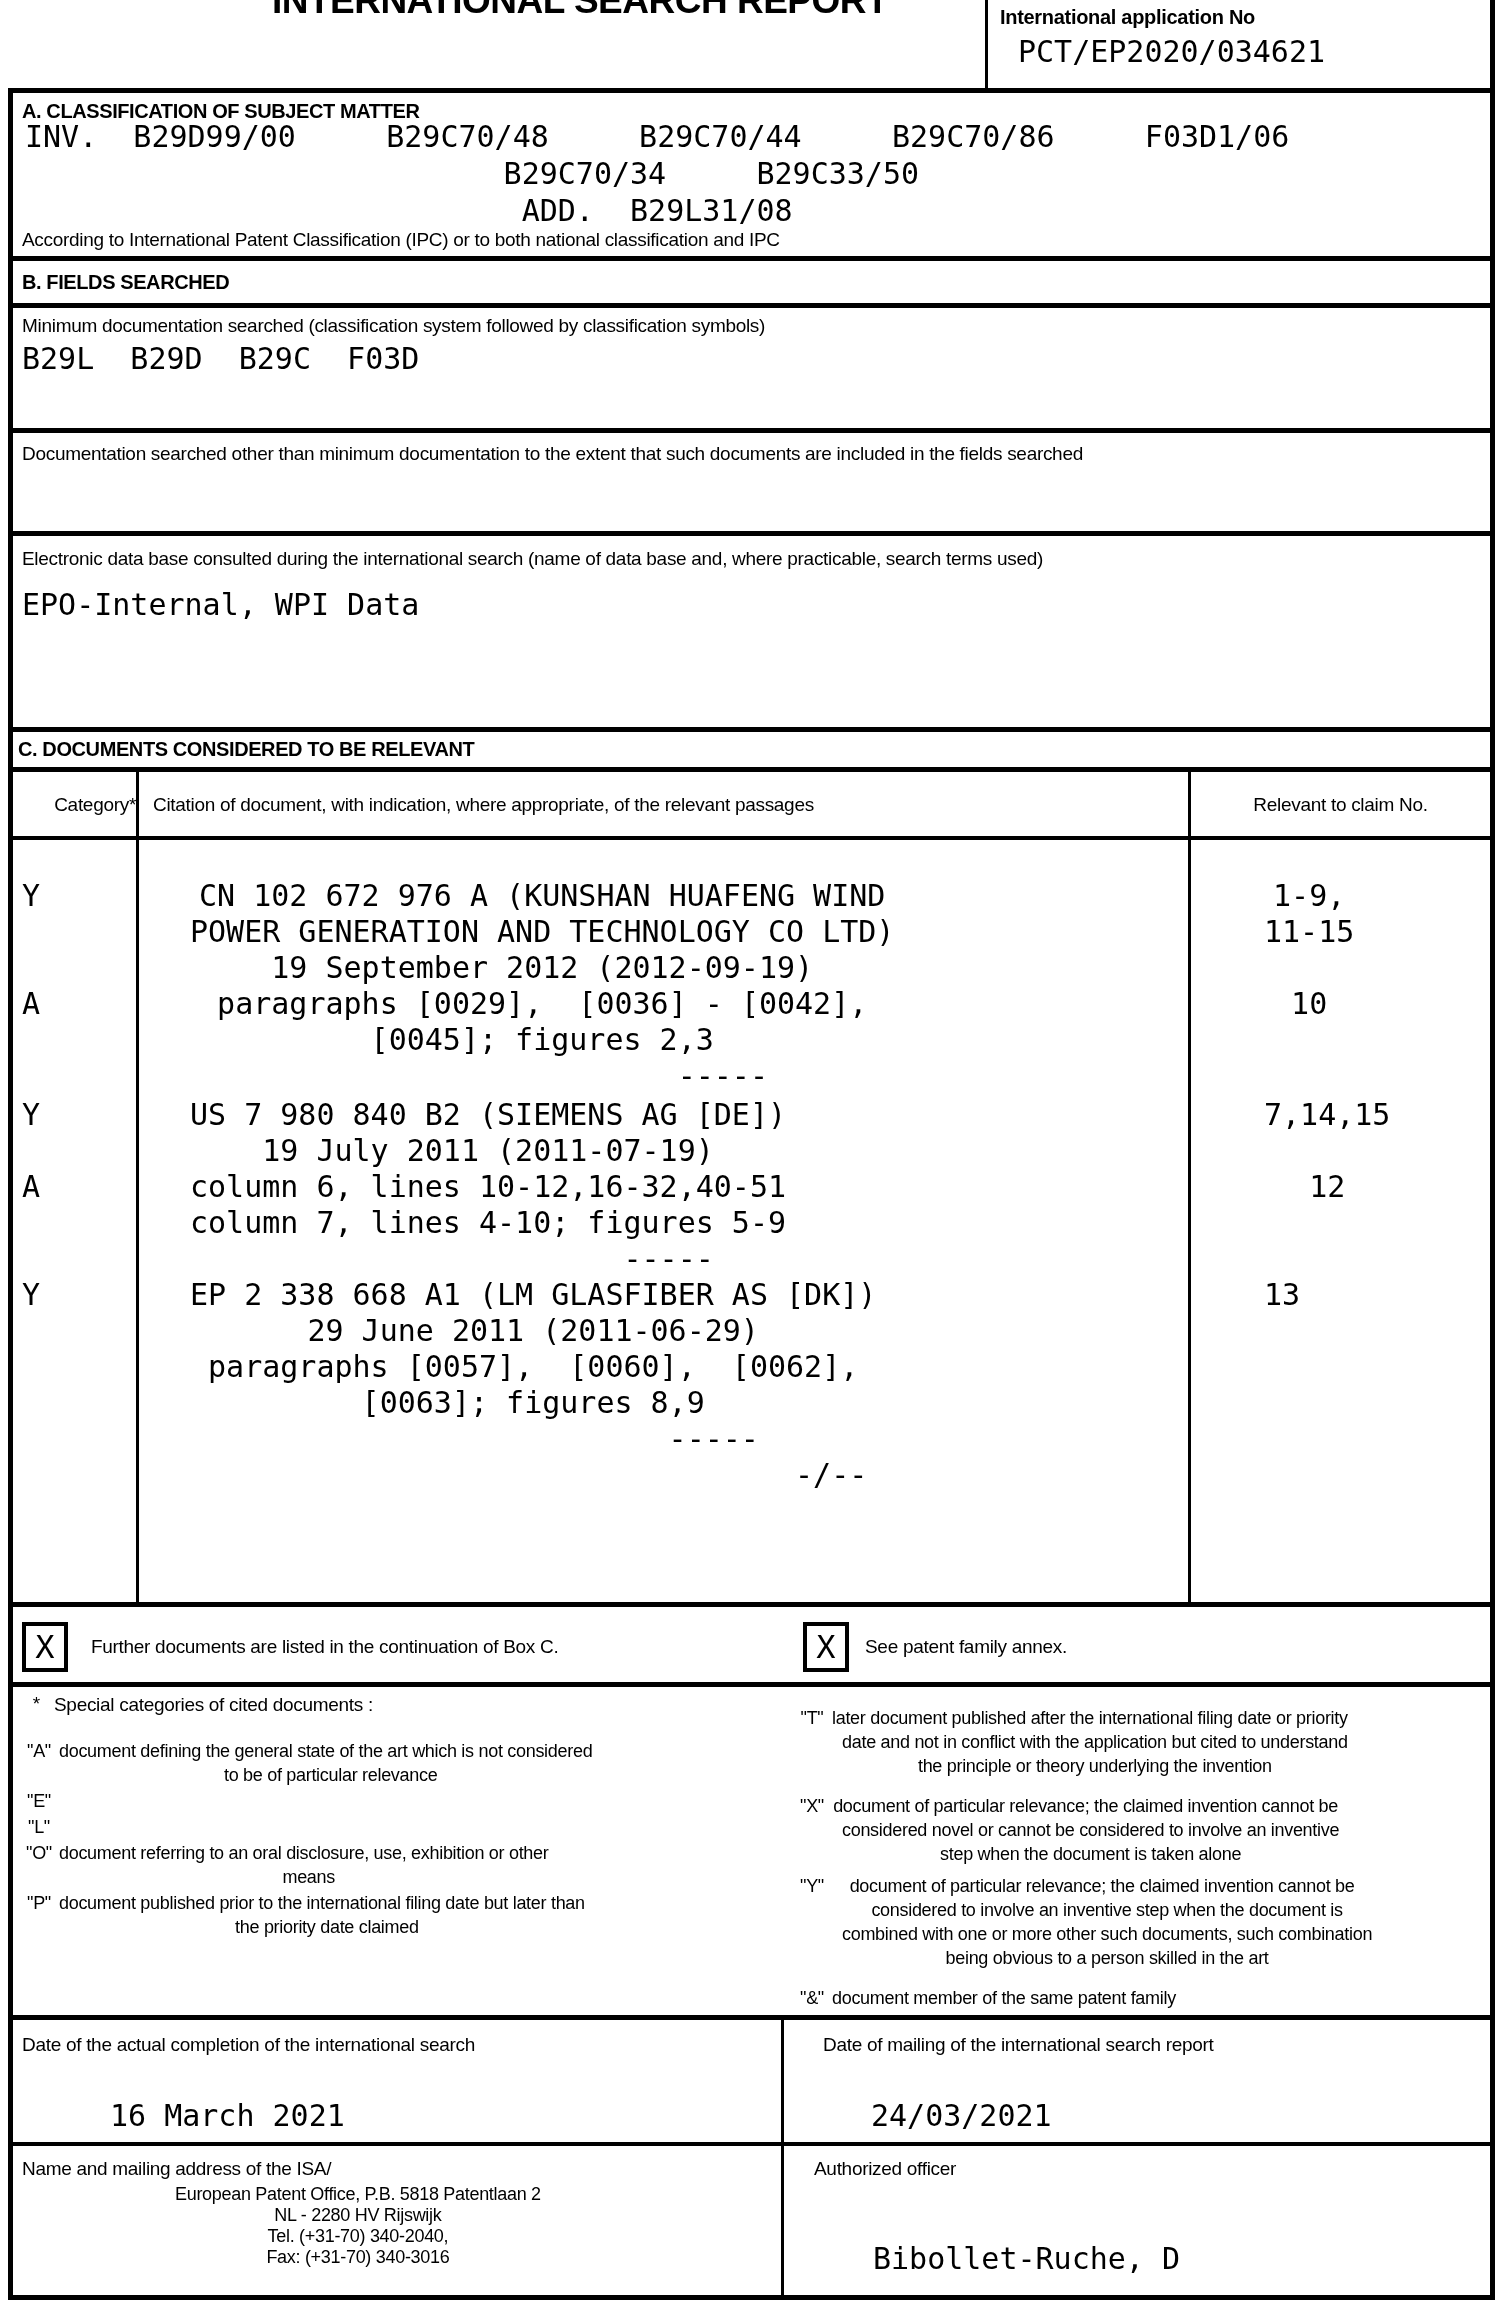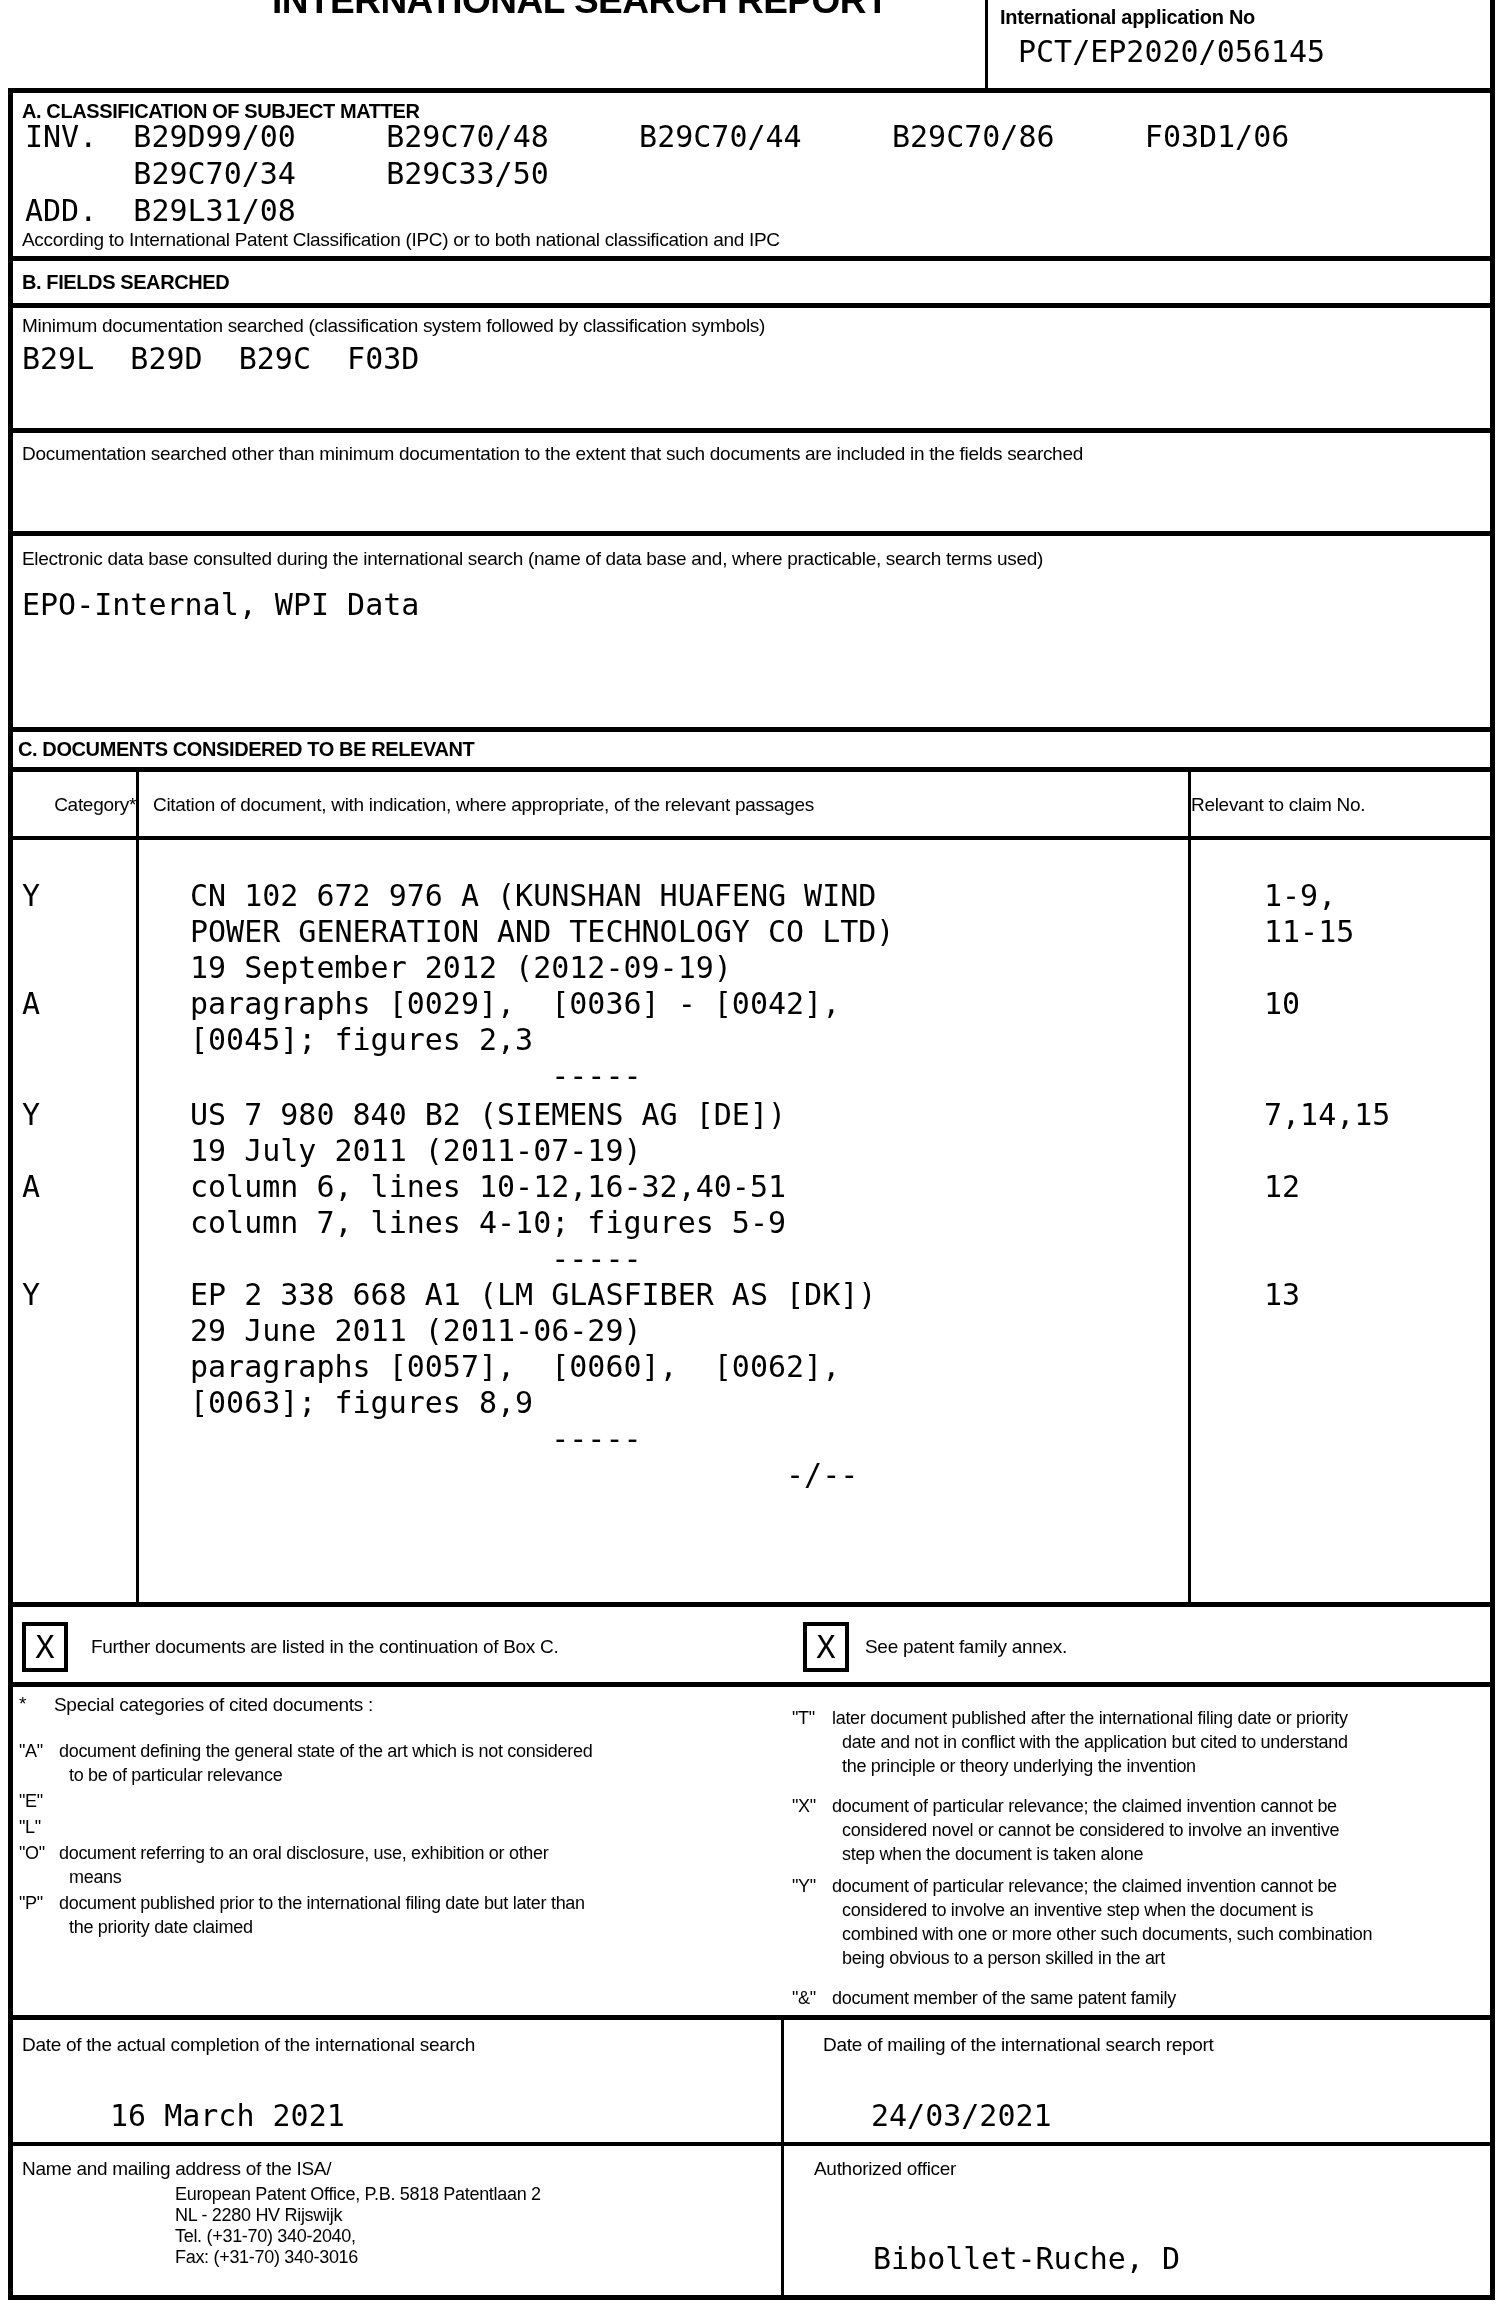--- a/index.html
+++ b/index.html
@@ -1,18 +1,18 @@
 <!DOCTYPE html>
 <html><head>
 <meta charset="utf-8">
 <style>
   html,body{margin:0;padding:0;background:#fff;}
   .page{position:relative;width:1503px;height:2310px;background:#ffffff;overflow:hidden;
         font-family:"Liberation Sans",sans-serif;color:#000;}
-  .abs{position:absolute;}
+  .abs{position:absolute;text-align:center;}
   
   .mono{font-family:"DejaVu Sans Mono",monospace;font-size:30px;line-height:36px;white-space:pre;}
   
   .lbl{font-size:19px;letter-spacing:-0.3px;line-height:22px;}
   .lbl-sm{font-size:18px;letter-spacing:-0.3px;line-height:24px;}
   .hdg{font-size:20px;font-weight:bold;letter-spacing:-0.4px;}
   .title{font-size:37px;font-weight:bold;letter-spacing:-0.5px;white-space:nowrap;}
   .preline{white-space:pre-line;}
   
   .mainbox{position:absolute;left:8px;top:88px;width:1487px;height:2212px;
@@ -37,21 +37,21 @@
 </style>
 </head>
 <body>
 
 <div class="page">
 
   <div class="abs title" style="left:200px;top:-20px;width:760px;text-align:center;">INTERNATIONAL SEARCH REPORT</div>
 
   <div class="appbox">
     <div class="abs" style="left:12px;top:6px;font-size:20px;font-weight:bold;letter-spacing:-0.3px;">International application No</div>
-    <div class="abs mono" style="left:30px;top:34px;">PCT/EP2020/056145</div>
+    <div class="abs mono" style="left:30px;top:34px;">PCT/EP2020/034621</div>
   </div>
 
   <div class="mainbox">
     <div class="content">
 
       <div class="hb" style="top:163px;height:5px;"></div>
       <div class="hb" style="top:210px;height:5px;"></div>
       <div class="hb" style="top:335px;height:5px;"></div>
       <div class="hb" style="top:438px;height:5px;"></div>
       <div class="hb" style="top:634px;height:5px;"></div>

